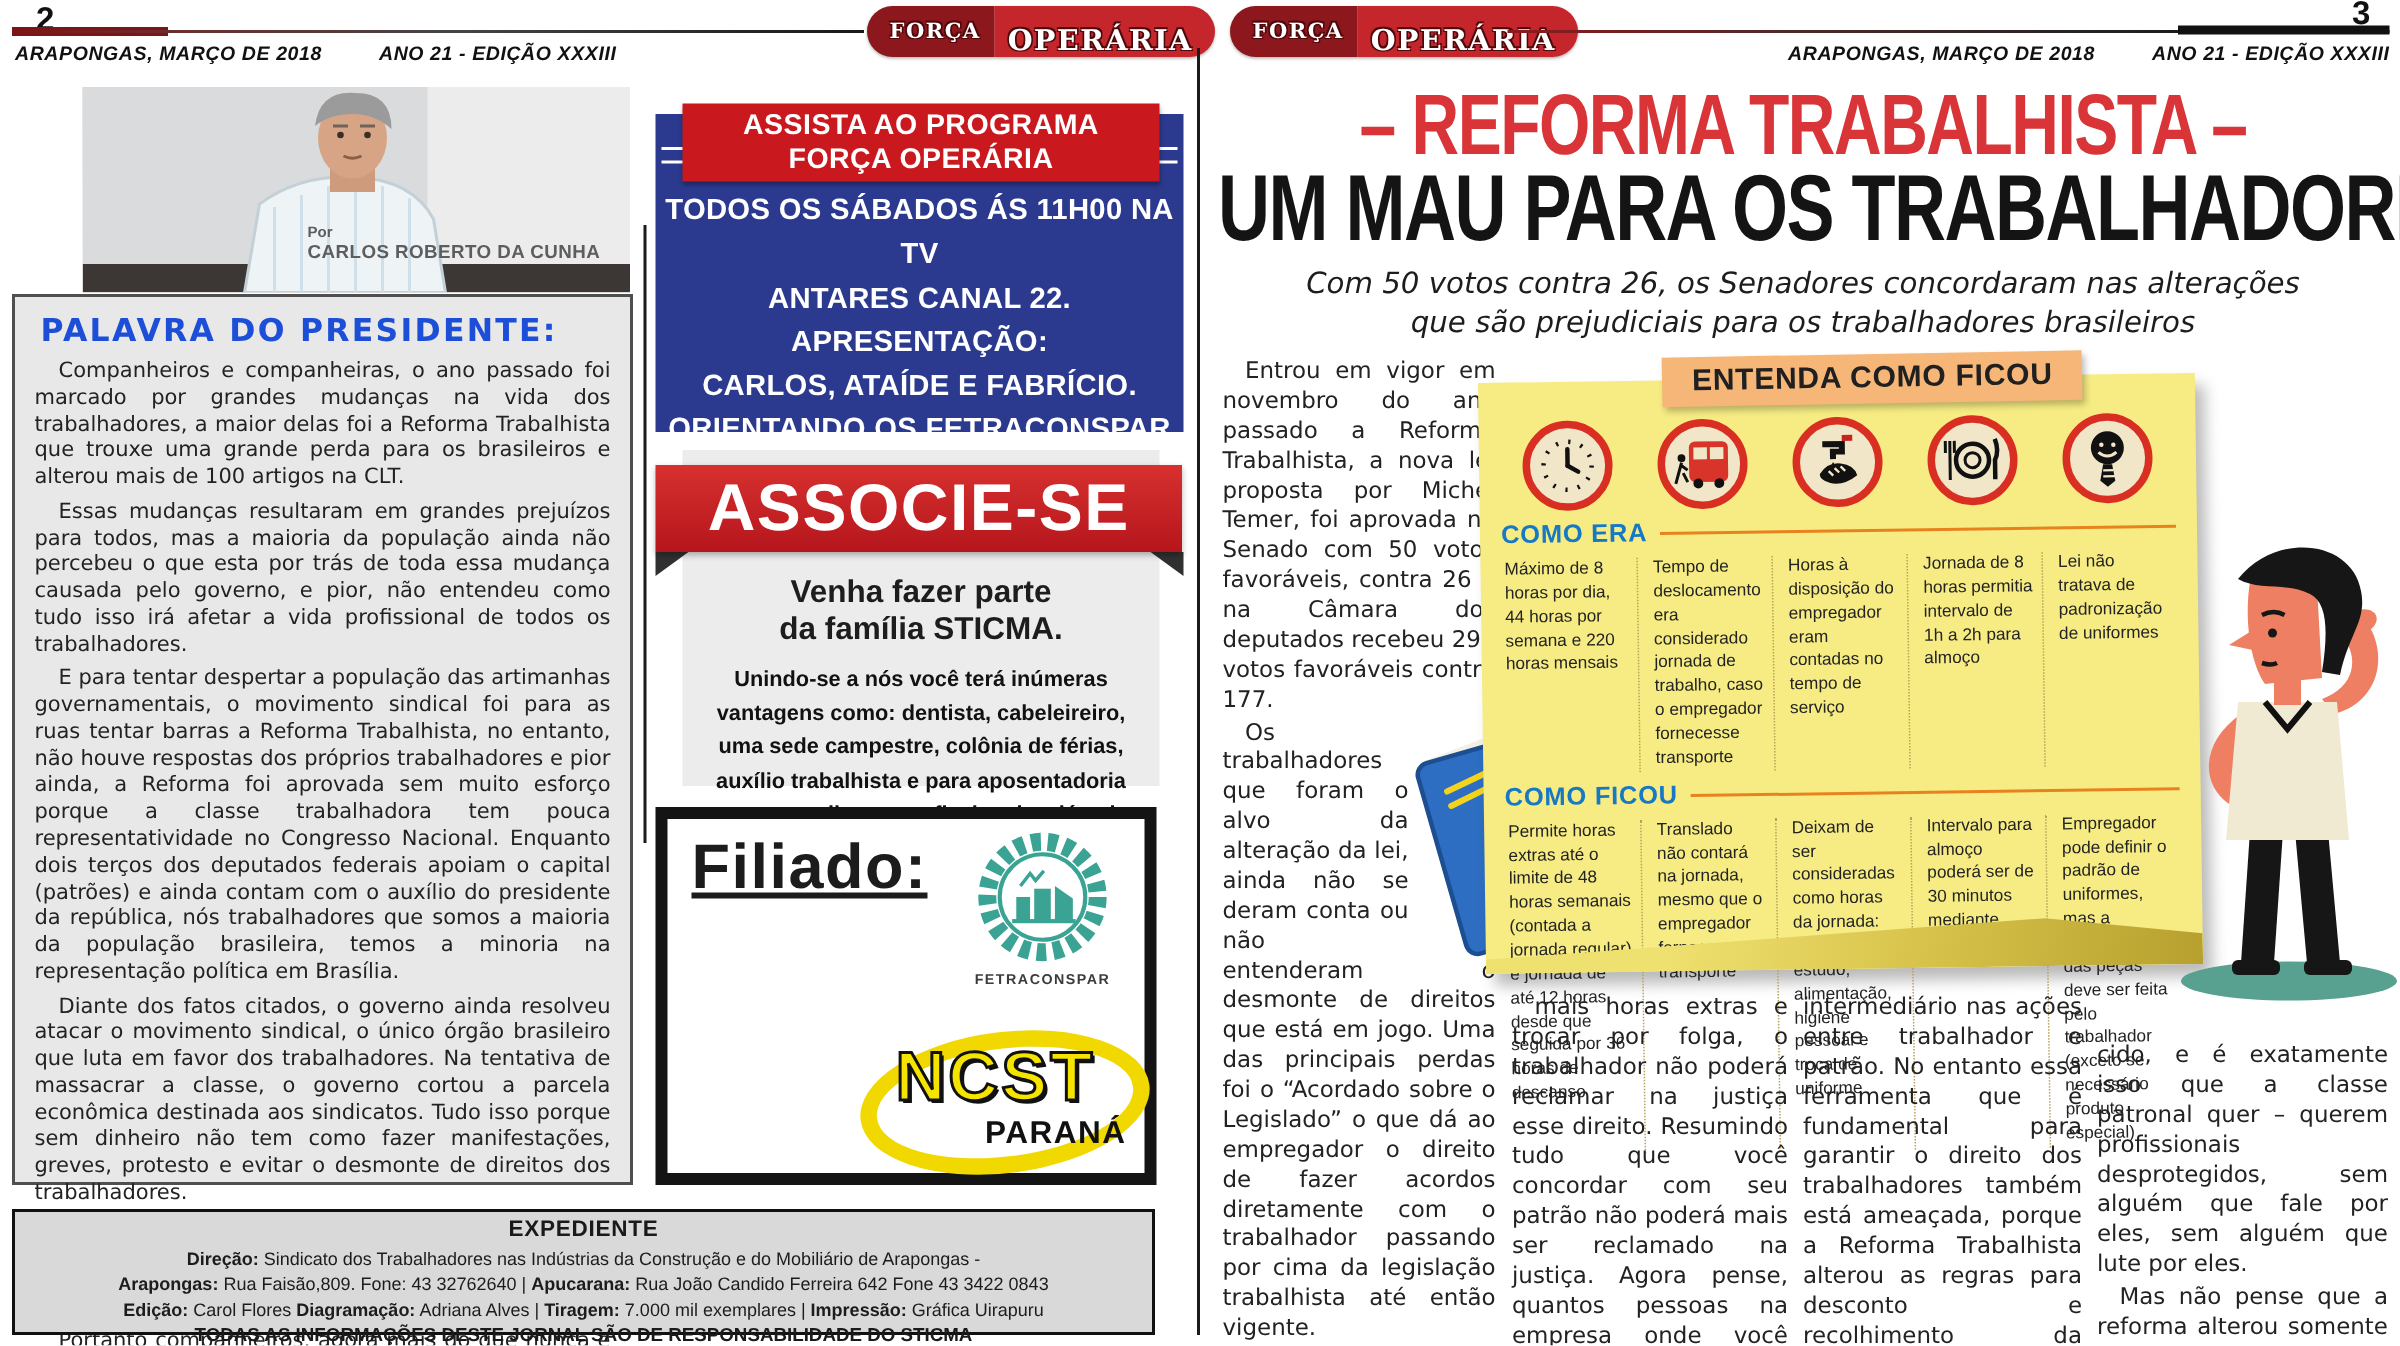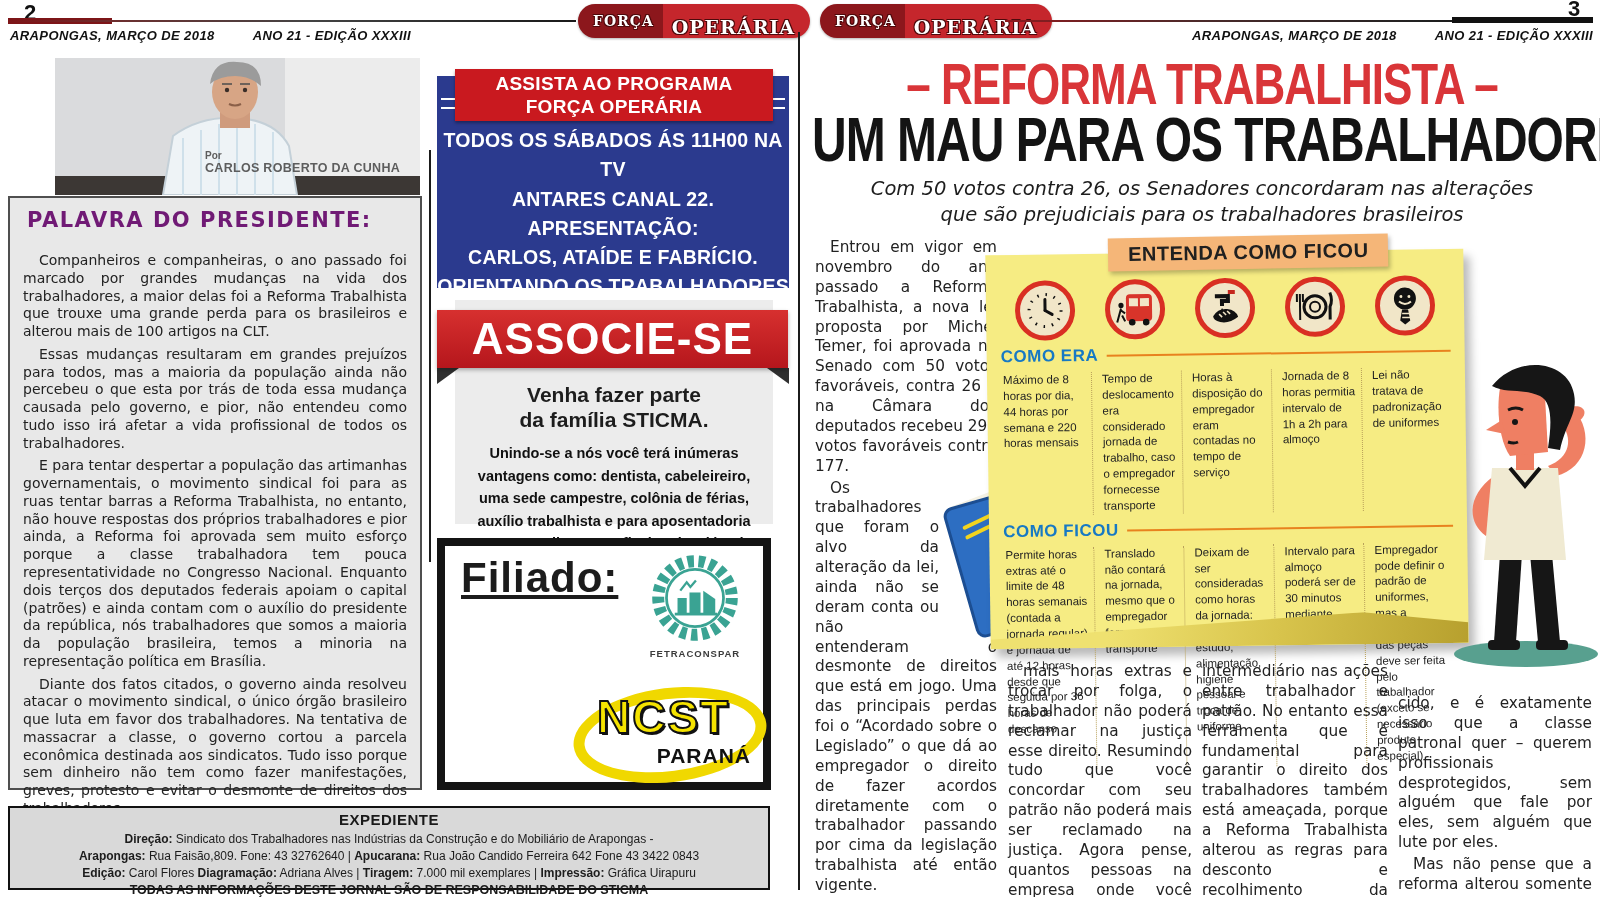--- a/index.html
+++ b/index.html
@@ -26,21 +26,21 @@
 
   .vline{width:2px;background:#1b1b1b;}
 
   
   .photo{background:linear-gradient(180deg,#cdced1 0%,#dfe0e2 60%,#efefef 100%);overflow:hidden;}
   .byline{line-height:1.05;color:#5d5d5d;}
   .byline .por{display:block;font:bold 10px "Liberation Sans",sans-serif;}
   .byline .name{display:block;font:bold 12.5px "Liberation Sans",sans-serif;letter-spacing:.3px;}
 
   .pres-box{background:#e8e8e8;border:2px solid #4f4f4f;padding:8px 13px 6px 13px;box-sizing:border-box;}
-  .pres-title{font:bold 21px "DejaVu Sans",sans-serif;letter-spacing:1.5px;margin:2px 0 20px 4px;color:#701a75;}
+  .pres-title{font:bold 21px "DejaVu Sans",sans-serif;letter-spacing:1.5px;margin:2px 0 7px 4px;color:#1d4ed8;}
   .pres-box p{margin:0 0 5px 0;font-size:14px;line-height:1.27;text-align:justify;text-indent:16px;color:#222;}
 
   
   .tv-blue{background:#2b3a8e;}
   .tv-red{background:#c9191f;display:flex;flex-direction:column;justify-content:center;text-align:center;
           box-shadow:0 2px 3px rgba(0,0,0,.35);}
   .tv-red div{font:bold 19px "Liberation Sans",sans-serif;color:#fff;line-height:1.22;letter-spacing:.3px;}
   .tv-body{padding-top:10px;text-align:center;}
   .tv-body div{font:bold 19.5px "Liberation Sans",sans-serif;color:#fff;line-height:1.5;letter-spacing:.2px;}
   .tv-deco{width:26px;height:7px;border-top:2px solid #fff;border-bottom:2px solid #fff;}
@@ -167,21 +167,21 @@
     <p>Portanto companheiros, agora mais do que nunca é hora de nos unirmos para enfrentar as investidas da classe patronal, ou senão daqui alguns anos não teremos mais direito algum, a não ser trabalhar em troca de comida, como era no século 19. Vamos lá! Vamos à luta, porque a luta continua...</p>
   </div>
 
   <div class="abs tv-blue" style="left:437px;top:76px;width:352px;height:212px;">
     <div class="abs tv-deco" style="left:4px;top:22px;"></div>
     <div class="abs tv-deco" style="right:4px;top:22px;"></div>
     <div class="tv-body" style="margin-top:40px;">
       <div>TODOS OS SÁBADOS ÁS 11H00 NA TV</div>
       <div>ANTARES CANAL 22.  APRESENTAÇÃO:</div>
       <div>CARLOS, ATAÍDE E FABRÍCIO.</div>
-      <div>ORIENTANDO OS TRABALHADORES</div>
+      <div>ORIENTANDO OS FETRACONSPAR</div>
       <div>SOBRE  SEUS DIREITOS, DEFENDENDO</div>
       <div>E FORMANDO OPINIÕES.</div>
     </div>
   </div>
   <div class="abs tv-red" style="left:455px;top:55px;width:318px;height:52px;margin-top:14px;">
     <div>ASSISTA AO PROGRAMA</div>
     <div>FORÇA OPERÁRIA</div>
   </div>
 
   <div class="abs assoc-panel" style="left:455px;top:300px;width:318px;height:224px;">

